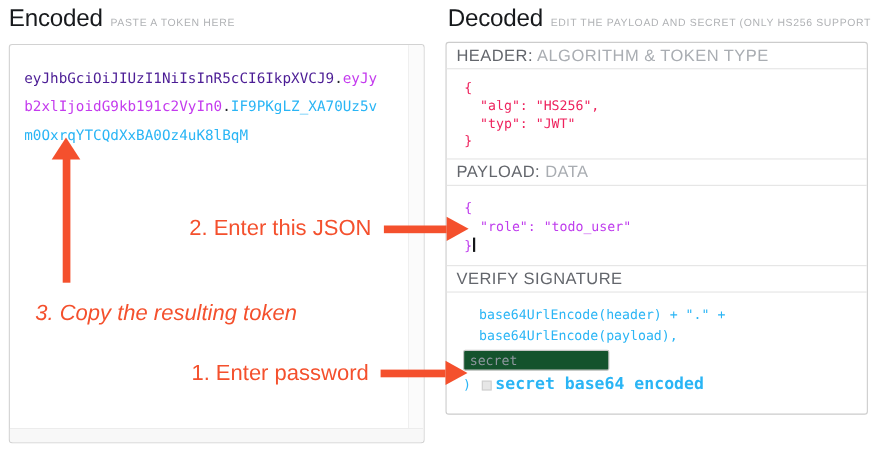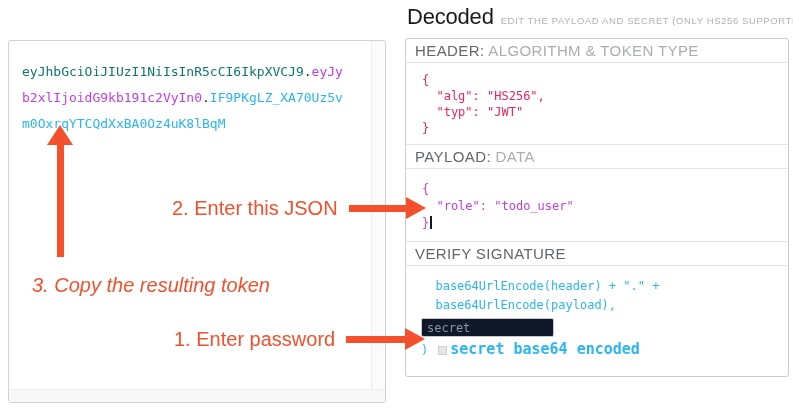--- a/index.html
+++ b/index.html
@@ -18,21 +18,21 @@
   
   .enc-box {
     position:absolute; left:8px; top:40px; width:378px; height:363px;
     background:#fff; border:1px solid #d2d2d2; border-radius:3px;
   }
   .enc-token {
     position:absolute; left:13px; top:18px; width:324px;
     font-family:"DejaVu Sans Mono", monospace;
     font-size:13px; line-height:26px; word-break:break-all;
   }
-  .tok-h   { color:#0f766e;margin-top:12px; }
+  .tok-h   { color:#4c1d95;margin-top:12px; }
   .tok-dot { color:#23262b; }
   .tok-p   { color:#c43bee; }
   .tok-s   { color:#2ab5f5; }
   .vtrack {
     position:absolute; top:0; right:0; bottom:12px; width:14px;
     background:#fbfbfb; border-left:1px solid #ececec; border-top-right-radius:3px;
   }
   .htrack {
     position:absolute; left:0; right:0; bottom:0; height:13px;
     background:#f8f8f8; border-top:1px solid #ececec;
@@ -57,21 +57,21 @@
   .json-payload { height:73px; padding:12px 0 0 16px; line-height:17px; color:#bf3ced; border-bottom:1px solid #e4e4e4; }
   .json-header div, .json-payload div, .sig-line { white-space:pre; }
   .sig-content { height:110px; padding:11px 0 0 15px; color:#2ab5f5; }
   .sig-line { line-height:19px; }
   .caret {
     display:inline-block; width:2px; height:13px; background:#15171a;
     vertical-align:-2px; margin-left:1px;
   }
   .secret-input {
     display:block; margin-top:3px; width:133px; height:19px;
-    border:1px solid #c7c7c7; border-radius:2px; background:#0f172a;
+    border:1px solid #c7c7c7; border-radius:2px; background:#14532d;
     font-family:"DejaVu Sans Mono", monospace; font-size:12px; color:#8e969e;
     padding:0 0 0 5px; outline:none;
   }
   .sig-close { margin-top:4px; line-height:16px; white-space:nowrap; }
   .checkbox {
     display:inline-block; width:9px; height:9px; background:#e7e7e7;
     border:1px solid #cfcfcf; margin:0 3px 0 10px; vertical-align:-1px;
   }
   .cb-label { font-family:"DejaVu Sans Mono", monospace; font-size:15px; font-weight:bold; color:#2ab5f5; }
 
@@ -93,20 +93,24 @@
   #h1-shaft { left:346px; top:336px; width:59px; height:7px; }
   #h1-head  { left:405px; top:328px; width:0; height:0;
               border-top:11px solid transparent; border-bottom:11px solid transparent;
               border-left:20px solid #f4502d; }
 </style>
 </head>
 <body>
 
 <div class="canvas">
 
+  <div class="col-head" id="enc-head">
+    <span class="title">Encoded</span>
+    <span class="subtitle">PASTE A TOKEN HERE</span>
+  </div>
   <div class="col-head" id="dec-head">
     <span class="title">Decoded</span>
     <span class="subtitle">EDIT THE PAYLOAD AND SECRET (ONLY HS256 SUPPORTED)</span>
   </div>
 
   <div class="enc-box">
     <div class="enc-token">
       <span class="tok-h">eyJhbGciOiJIUzI1NiIsInR5cCI6IkpXVCJ9</span><span class="tok-dot">.</span><span class="tok-p">eyJyb2xlIjoidG9kb191c2VyIn0</span><span class="tok-dot">.</span><span class="tok-s">IF9PKgLZ_XA70Uz5vm0OxrqYTCQdXxBA0Oz4uK8lBqM</span>
     </div>
     <div class="vtrack"></div>

